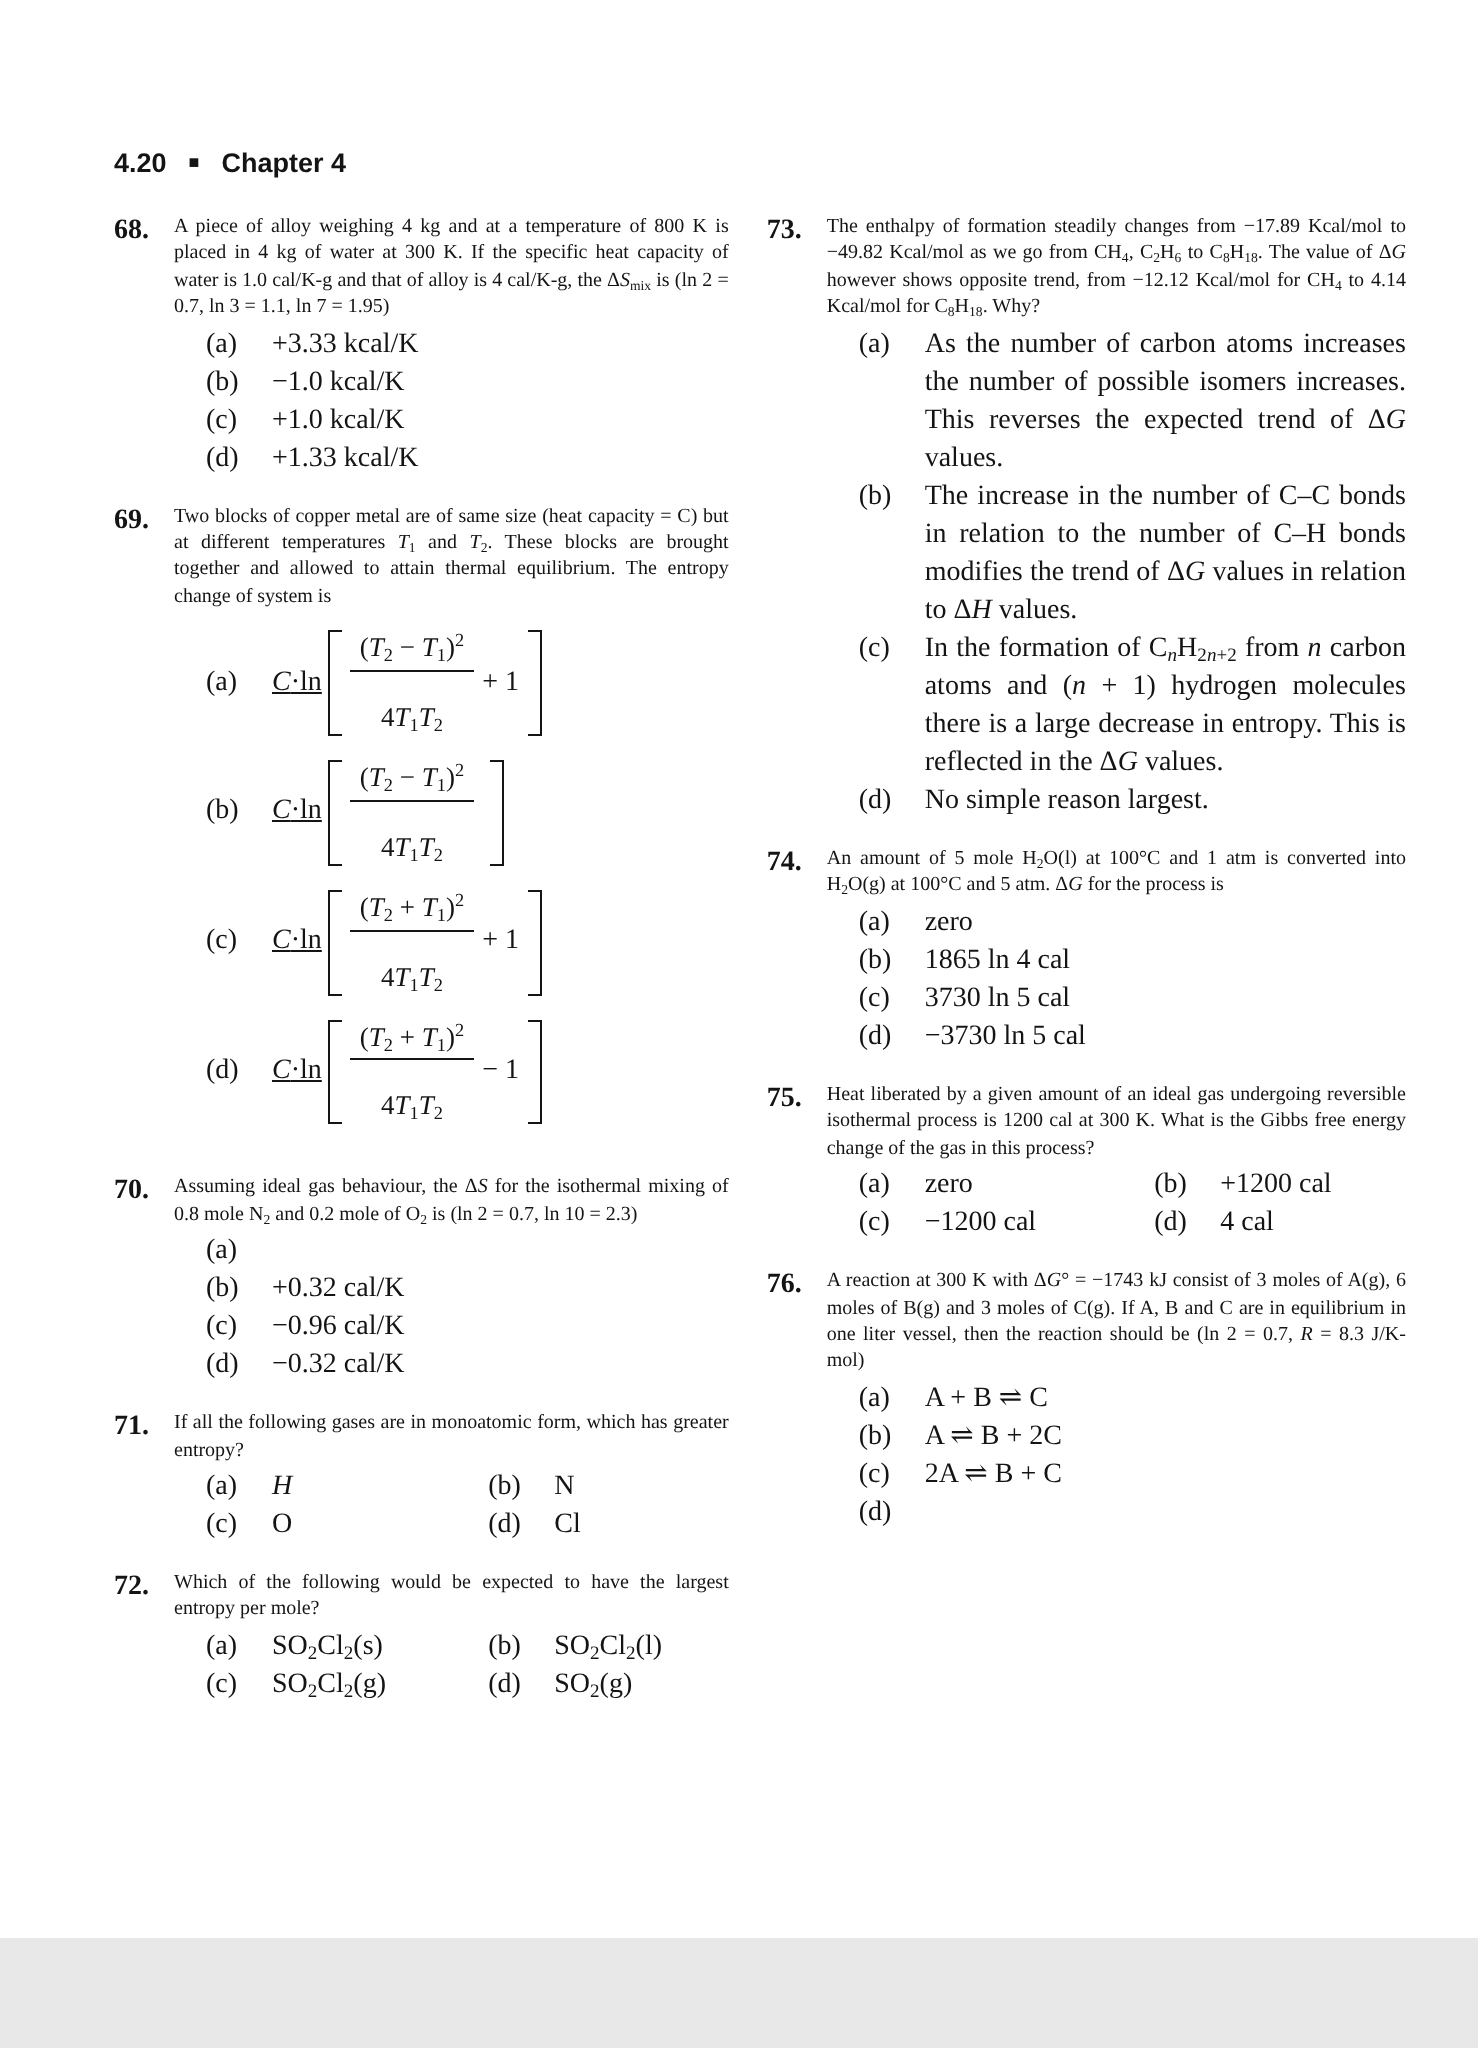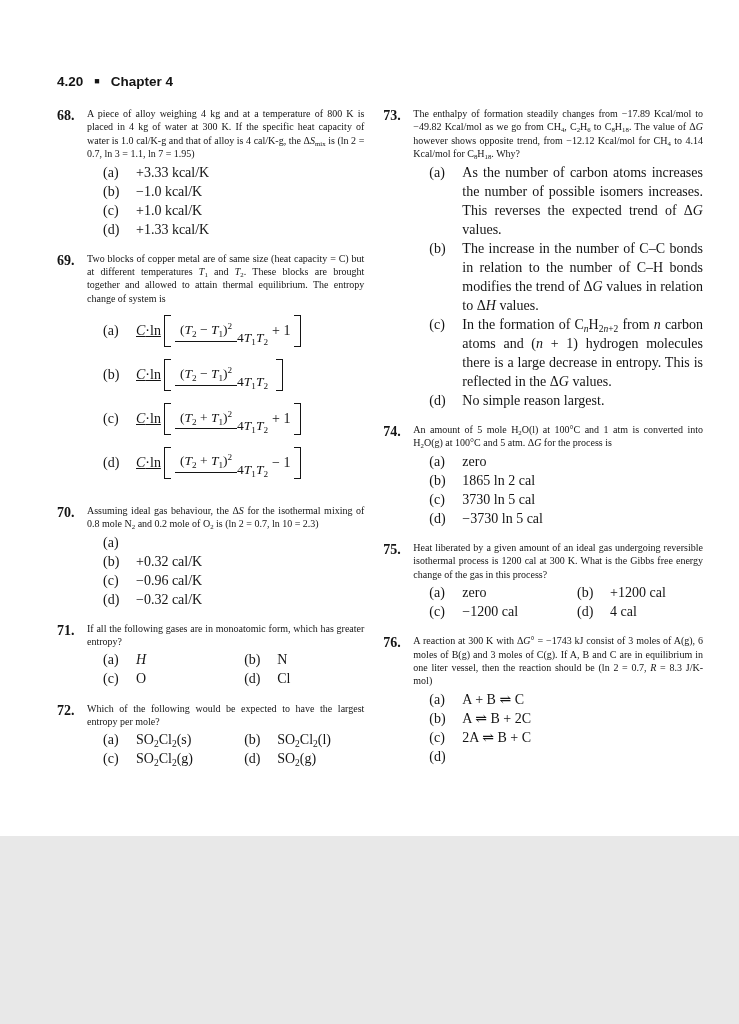--- a/index.html
+++ b/index.html
@@ -1,16 +1,16 @@
 <!DOCTYPE html>
 <html><head>
 <meta charset="utf-8">
 <style>
   html,body{margin:0;padding:0;background:#e8e8e8;}
-  .page{position:relative;width:739px;height:836px;background:#ffffff;overflow:hidden;
+  .page{position:relative;width:739px;height:969px;background:#ffffff;overflow:hidden;
         font-family:"Liberation Serif","DejaVu Serif",serif;color:#141414;box-sizing:border-box;
         padding:74px 36px 0 57px;}
   .pg-header{font-family:"Liberation Sans","DejaVu Sans",sans-serif;font-weight:bold;
         font-size:13.5px;display:flex;align-items:center;gap:11px;margin-bottom:18px;}
   .pg-header .sq{font-size:9px;line-height:1;}
   .columns{display:grid;grid-template-columns:1fr 1.04fr;column-gap:19px;}
   .question{display:flex;margin-bottom:13px;}
   .qnum{font-weight:bold;min-width:30px;font-size:14px;line-height:1.34;}
   .qbody{flex:1;min-width:0;}
   .qtext{margin:0;font-size:10px;line-height:1.34;text-align:justify;}
@@ -23,21 +23,21 @@
   i{font-style:italic;}
   sub{font-size:68%;vertical-align:-0.28em;line-height:0;}
   sup{font-size:68%;vertical-align:0.55em;line-height:0;}
   
   .fopt{display:flex;align-items:center;margin:10px 0 12px 0;font-size:14px;}
   .fopt .olabel{min-width:33px;}
   .fprefix{margin-right:3px;text-decoration:underline;}
   .brk{align-self:stretch;width:6px;flex:0 0 auto;}
   .brk.l{border-left:1.5px solid #141414;border-top:1.5px solid #141414;border-bottom:1.5px solid #141414;margin-right:2px;}
   .brk.r{border-right:1.5px solid #141414;border-top:1.5px solid #141414;border-bottom:1.5px solid #141414;margin-left:2px;}
-  .frac{display:flex;align-items:center;margin:0 2px;font-size:13.5px;}
+  .frac{display:flex;flex-direction:column;align-items:center;margin:0 2px;font-size:13.5px;}
   .frac .num{padding:1px 5px 2px;border-bottom:1.3px solid #141414;line-height:1.25;}
   .frac .den{padding-top:2px;line-height:1.25;margin-top:13px;}
   .ftail{margin:0 2px;}
 </style>
 </head>
 <body>
 
 <div class="page">
 
   <div class="pg-header">
@@ -235,21 +235,21 @@
         <div class="qnum">74.</div>
         <div class="qbody">
           <p class="qtext">An amount of 5 mole H<sub>2</sub>O(l) at 100°C and 1 atm is converted into H<sub>2</sub>O(g) at 100°C and 5 atm. Δ<i>G</i> for the process is</p>
           <div class="opts">
             <div class="opt">
                 <span class="olabel">(a)</span>
                 <span class="otext">zero</span>
               </div>
             <div class="opt">
                 <span class="olabel">(b)</span>
-                <span class="otext">1865 ln 2 cal</span>
+                <span class="otext">1865 ln 4 cal</span>
               </div>
             <div class="opt">
                 <span class="olabel">(c)</span>
                 <span class="otext">3730 ln 5 cal</span>
               </div>
             <div class="opt">
                 <span class="olabel">(d)</span>
                 <span class="otext">−3730 ln 5 cal</span>
               </div>
           </div>

